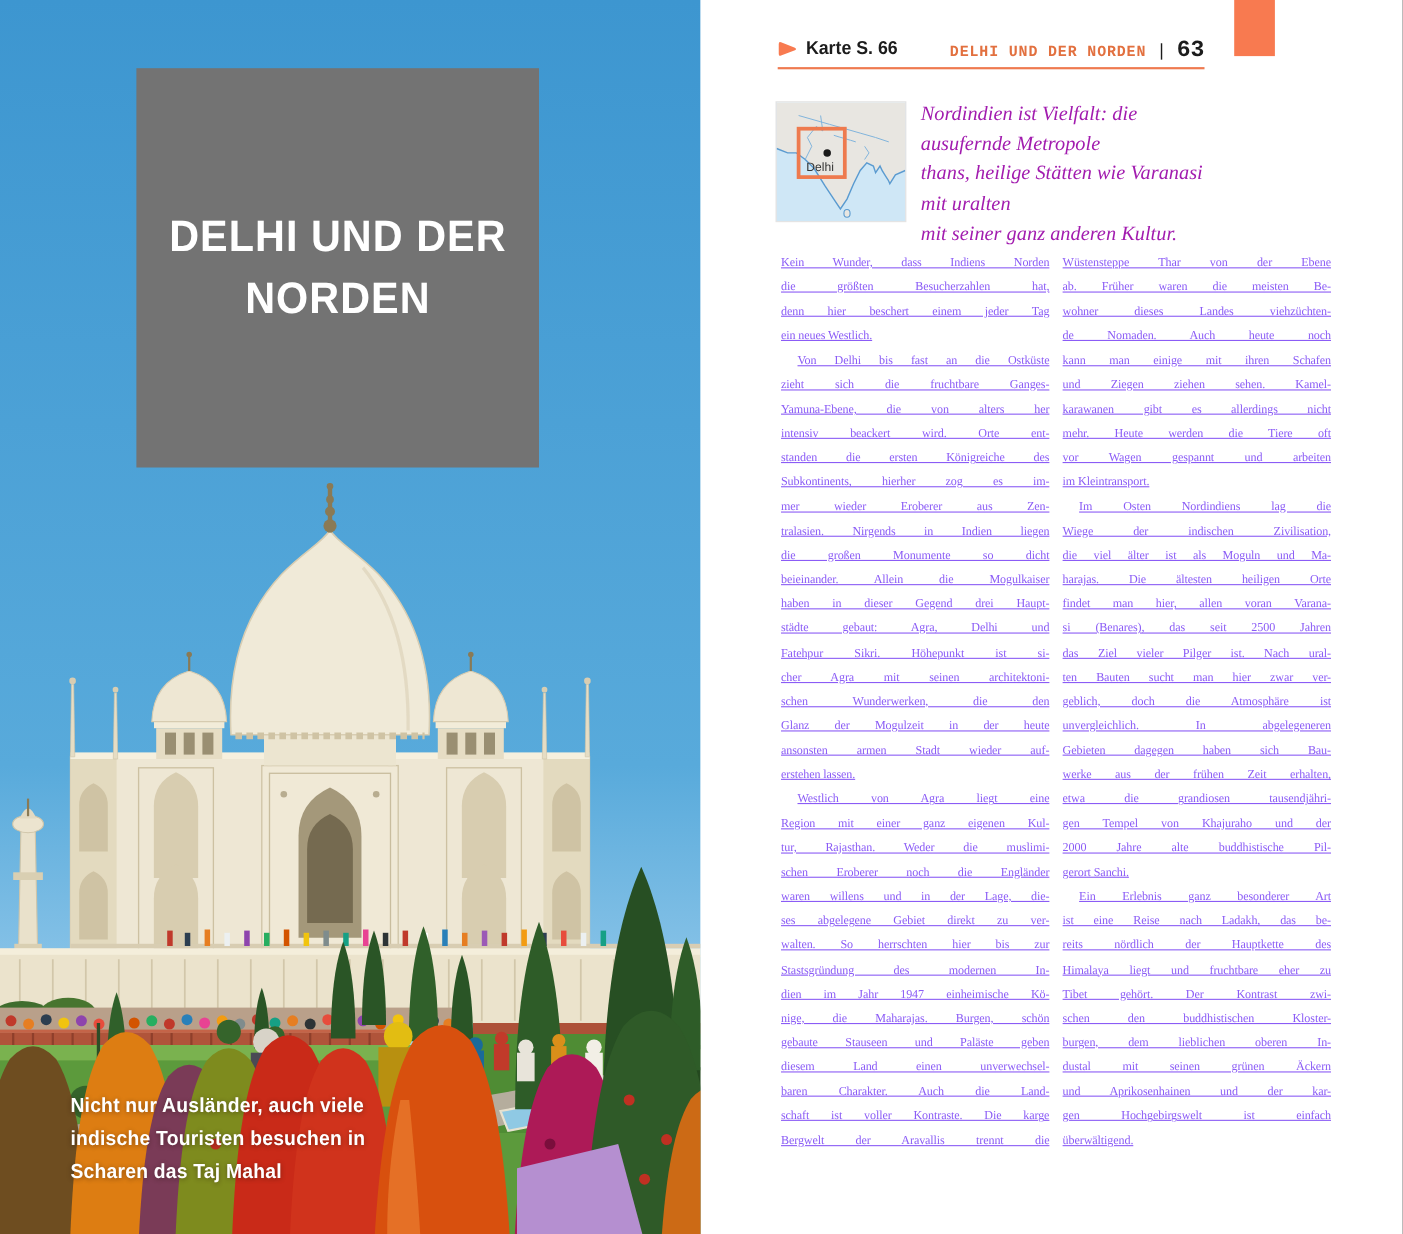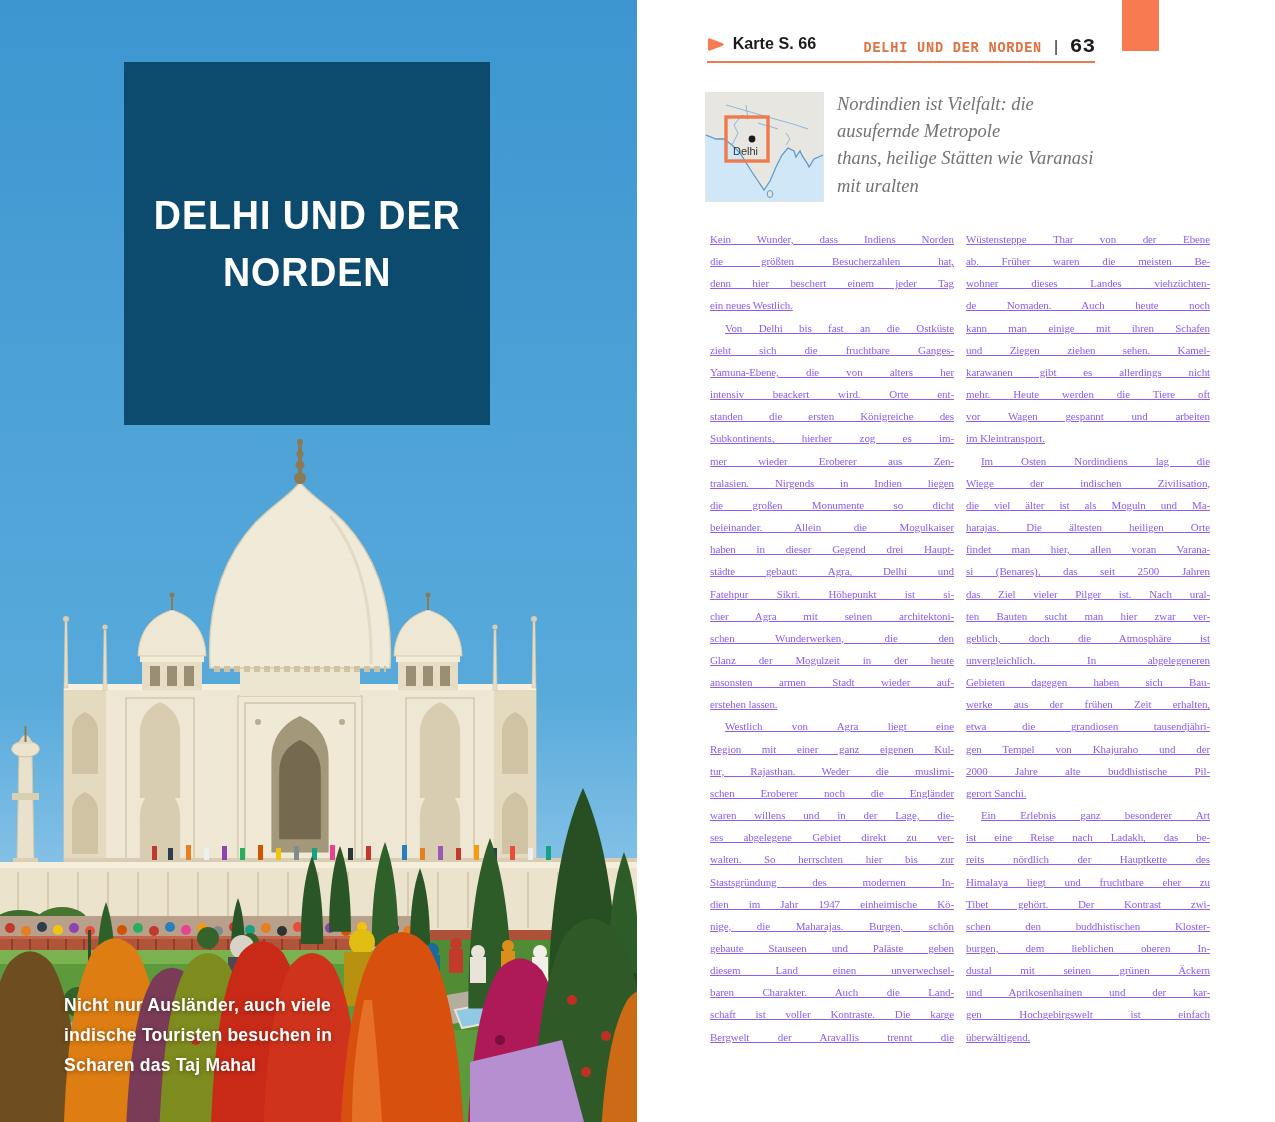--- a/index.html
+++ b/index.html
@@ -334,21 +334,21 @@
         <use href="#fig" transform="translate(592,915) scale(1.25)" fill="#2f5a28"></use>
         <circle cx="572" cy="1000" r="5" fill="#c03022"></circle>
           <circle cx="606" cy="1036" r="5" fill="#c03022"></circle>
         <circle cx="586" cy="1072" r="5" fill="#c03022"></circle>
           <circle cx="618" cy="1096" r="5" fill="#c03022"></circle>
         <polygon points="470,1062 562,1040 584,1122 470,1122" fill="#b58fd0"></polygon>
         <use href="#fig" transform="translate(648,985) scale(1.0)" fill="#cc6a15"></use>
       </g>
     </svg>
 
-    <div id="title-box" style="background: #0c4a6e;">
+    <div id="title-box" style="background: #737373;">
       <div id="chapter-title">
           <div>DELHI UND DER</div>
           <div>NORDEN</div>
         </div>
     </div>
 
     <div id="photo-caption">
         <div>Nicht nur Ausländer, auch viele</div>
         <div>indische Touristen besuchen in</div>
         <div>Scharen das Taj Mahal</div>
@@ -382,23 +382,24 @@
           <path d="M26,52 L32,40 L28,32 L36,22 L42,26 L40,12"></path>
           <path d="M20,12 L34,16 L48,20 L62,24 L76,28 L90,32 L102,36"></path>
           <path d="M52,30 C58,32 66,34 72,36"></path>
           <path d="M80,40 L84,46 L80,52"></path>
         </g>
         <ellipse cx="64" cy="101" rx="2.8" ry="3.5" fill="#e8e6e1" stroke="#5b9bd0" stroke-width="1"></ellipse>
         <rect x="20" y="24" width="42" height="44" fill="none" stroke="#ee7a4e" stroke-width="3.4"></rect>
         <circle cx="46" cy="46" r="3.4" fill="#1a1a1a"></circle>
         <text x="27" y="62" font-family="Liberation Sans, sans-serif" font-size="11" fill="#333">Delhi</text>
       </svg>
-      <div id="intro-text" style="color: #737373;">
+      <div id="intro-text" style="color: #a21caf;">
           <div>Nordindien ist Vielfalt: die ausufernde Metropole</div>
           <div>thans, heilige Stätten wie Varanasi mit uralten</div>
+          <div>mit seiner ganz anderen Kultur.</div>
         </div>
     </div>
 
     <div id="columns">
       <div class="body-col">
           <div class="bline">Kein Wunder, dass Indiens Norden</div>
           <div class="bline">die größten Besucherzahlen hat,</div>
           <div class="bline">denn hier beschert einem jeder Tag</div>
           <div class="bline plast">ein neues Westlich.</div>
           <div class="bline ind">Von Delhi bis fast an die Ostküste</div>

